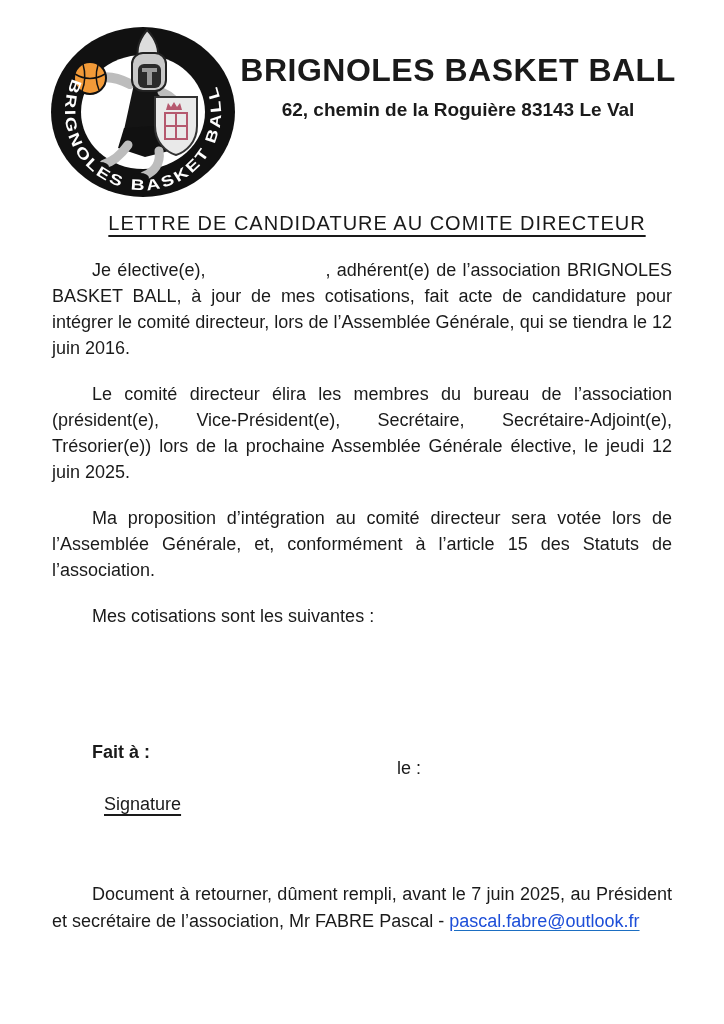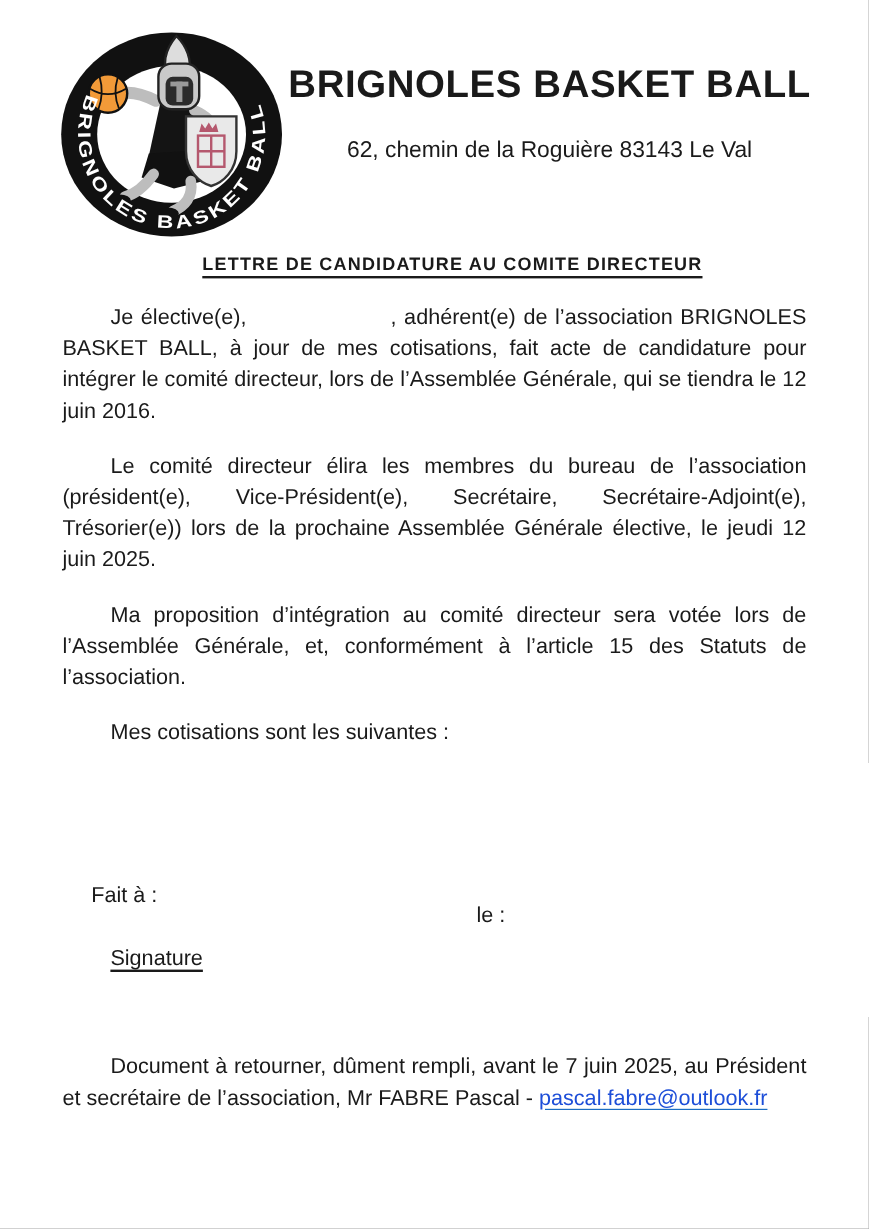--- a/index.html
+++ b/index.html
@@ -5,36 +5,36 @@
   html,body{margin:0;padding:0;background:#888;}
   .page{
     position:relative;width:724px;height:1024px;background:#ffffff;
     font-family:"Liberation Sans","DejaVu Sans",sans-serif;color:#1a1a1a;
     overflow:hidden;margin:0 auto;
   }
   
   .logo{position:absolute;left:50px;top:26px;width:186px;height:172px;}
   .header-text{position:absolute;left:230px;top:52px;width:456px;text-align:center;}
   .club-name{font-size:32px;font-weight:bold;letter-spacing:.5px;white-space:nowrap;}
-  .club-address{font-size:19px;font-weight:normal;margin-top:26px;white-space:nowrap;}
+  .club-address{font-size:19px;font-weight:bold;margin-top:10px;white-space:nowrap;}
   
   .content{position:absolute;left:52px;top:212px;width:620px;}
   .doc-title{
-    text-align:center;font-size:15px;font-weight:bold;letter-spacing:1px;
+    text-align:center;font-size:20px;font-weight:normal;letter-spacing:1px;
     text-decoration:underline;text-underline-offset:5px;text-decoration-thickness:2px;
     margin:0 0 22px 30px;white-space:nowrap;
   }
   p.body-par{font-size:18px;line-height:26px;text-align:justify;text-indent:40px;margin:0 0 20px;}
   .blank-gap{display:inline-block;width:120px;}
   .fields-line{position:relative;font-size:18px;line-height:26px;height:26px;margin-top:110px;}
-  .fait-label{margin-left:24px;}
+  .fait-label{margin-left:40px;font-weight:bold;}
   .le-label{position:absolute;left:345px;top:16px;}
   .signature-line{margin:26px 0 0;font-size:18px;line-height:26px;}
   .signature-line span{
-    margin-left:40px;text-decoration:underline;text-underline-offset:4px;text-decoration-thickness:2px;
+    margin-left:52px;text-decoration:underline;text-underline-offset:4px;text-decoration-thickness:2px;
   }
   .footer-par{font-size:18px;line-height:27px;text-align:justify;text-indent:40px;margin:64px 0 0;}
   .email-link{color:#1b6ec2;text-decoration:underline;text-underline-offset:3px;cursor:pointer;}
 </style>
 </head>
 <body>
 
 <div class="page">
 
   <svg class="logo" viewBox="0 0 186 172" xmlns="http://www.w3.org/2000/svg">

